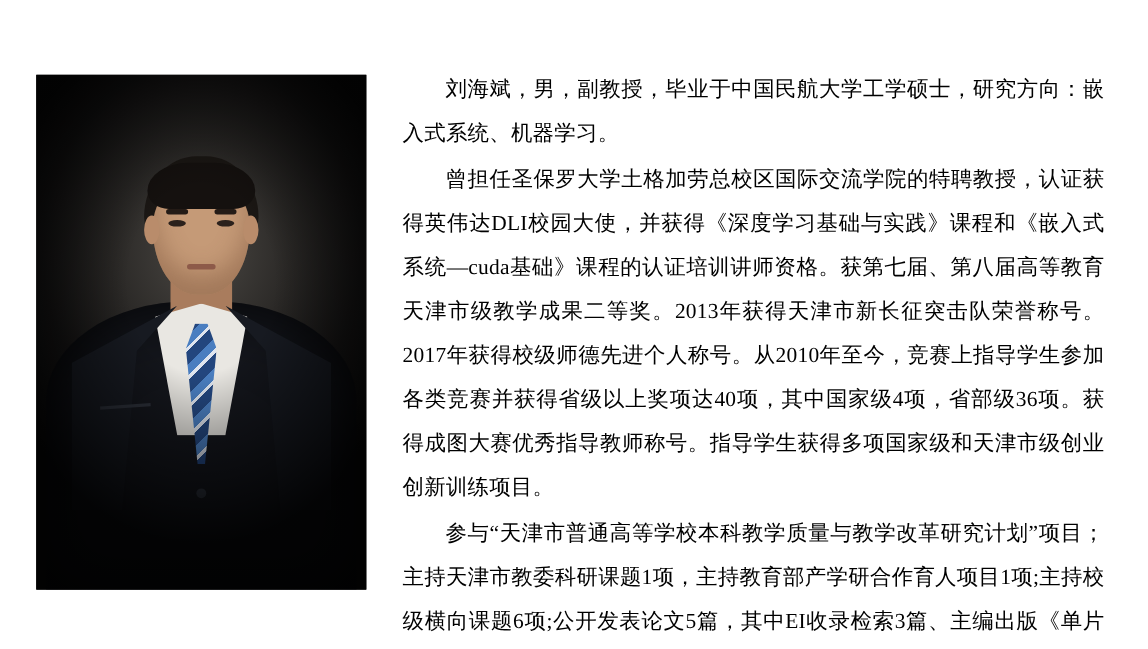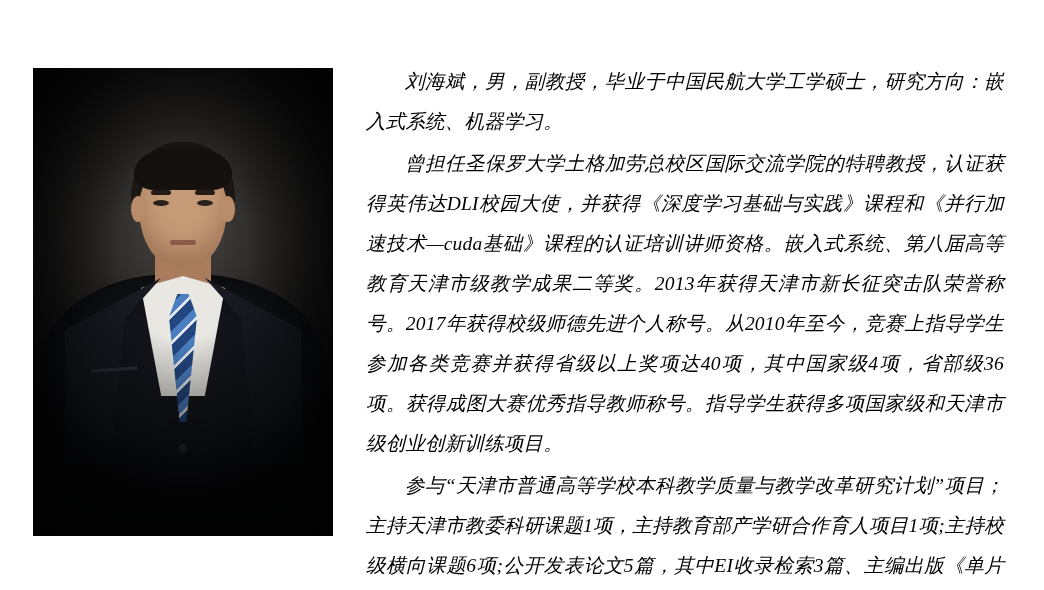--- a/index.html
+++ b/index.html
@@ -15,21 +15,20 @@
     overflow: hidden;
   }
   .page {
     position: relative;
     width: 1044px;
     height: 590px;
     box-sizing: border-box;
     display: flex;
     flex-direction: row;
     align-items: flex-start;
-    font-style: italic;
   }
   .portrait-wrap {
     position: absolute;
     left: 33px;
     top: 68px;
     width: 300px;
     height: 468px;
   }
   .portrait {
     width: 300px;
@@ -235,17 +234,17 @@
       <div class="p-brow-r"></div>
       <div class="p-eye-l"></div>
       <div class="p-eye-r"></div>
       <div class="p-mouth"></div>
       <div class="p-vignette"></div>
     </div>
   </div>
 
   <div class="bio">
     <p>刘海斌，男，副教授，毕业于中国民航大学工学硕士，研究方向：嵌入式系统、机器学习。</p>
-    <p>曾担任圣保罗大学土格加劳总校区国际交流学院的特聘教授，认证获得英伟达DLI校园大使，并获得《深度学习基础与实践》课程和《并行加速技术—cuda基础》课程的认证培训讲师资格。嵌入式系统、第八届高等教育天津市级教学成果二等奖。2013年获得天津市新长征突击队荣誉称号。2017年获得校级师德先进个人称号。从2010年至今，竞赛上指导学生参加各类竞赛并获得省级以上奖项达40项，其中国家级4项，省部级36项。获得成图大赛优秀指导教师称号。指导学生获得多项国家级和天津市级创业创新训练项目。</p>
+    <p>曾担任圣保罗大学土格加劳总校区国际交流学院的特聘教授，认证获得英伟达DLI校园大使，并获得《深度学习基础与实践》课程和《嵌入式系统—cuda基础》课程的认证培训讲师资格。获第七届、第八届高等教育天津市级教学成果二等奖。2013年获得天津市新长征突击队荣誉称号。2017年获得校级师德先进个人称号。从2010年至今，竞赛上指导学生参加各类竞赛并获得省级以上奖项达40项，其中国家级4项，省部级36项。获得成图大赛优秀指导教师称号。指导学生获得多项国家级和天津市级创业创新训练项目。</p>
     <p>参与“天津市普通高等学校本科教学质量与教学改革研究计划”项目； 主持天津市教委科研课题1项，主持教育部产学研合作育人项目1项;主持校级横向课题6项;公开发表论文5篇，其中EI收录检索3篇、主编出版《单片机原理及应用》和《控制系统与智能算法仿真》教材2部。</p>
   </div>
 
 </div>
 
 </body></html>

